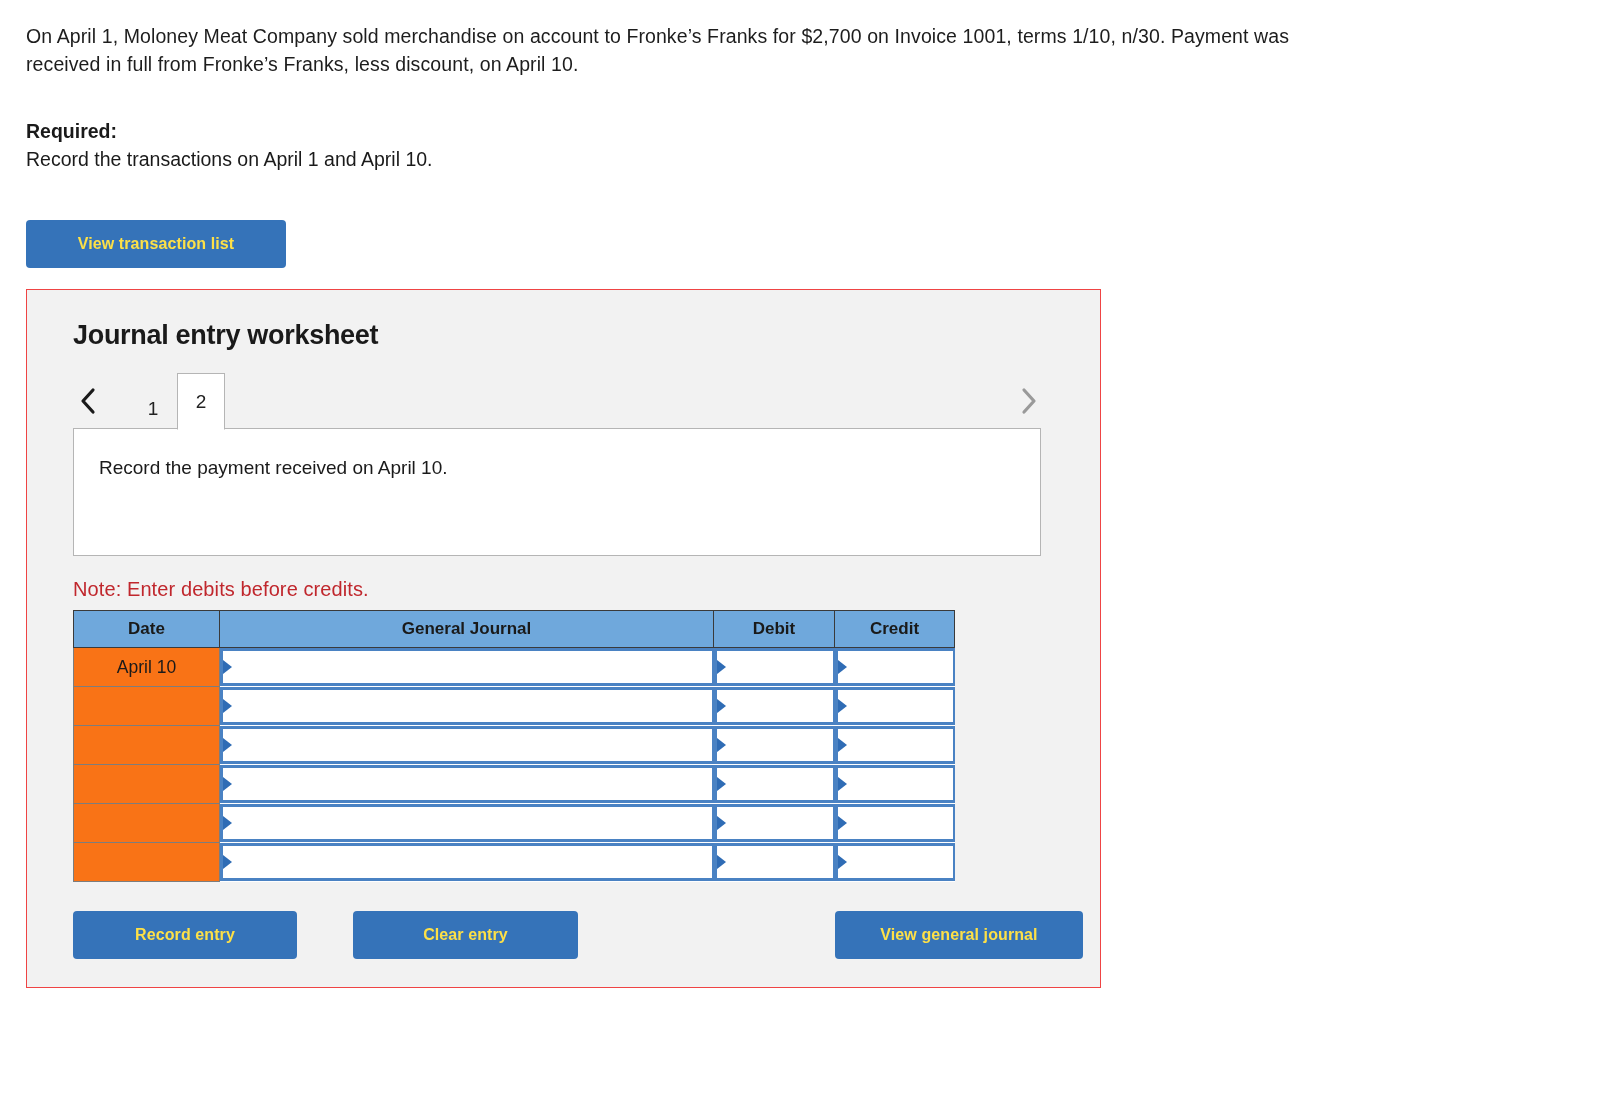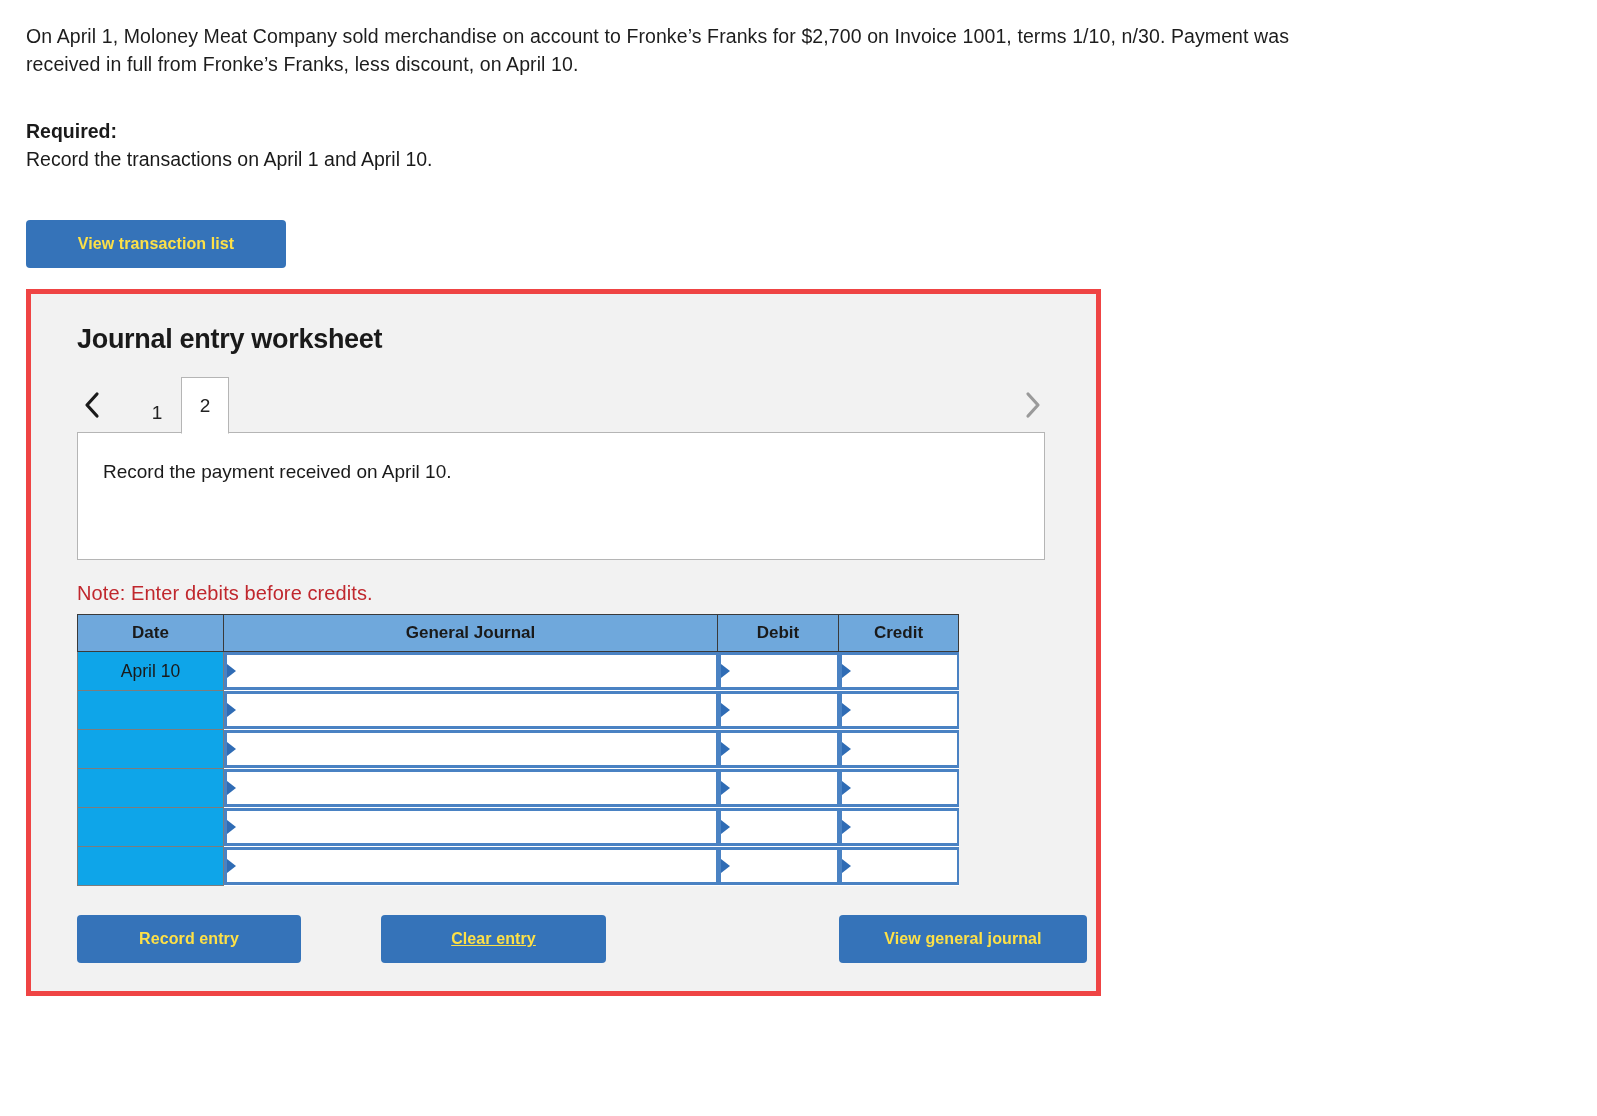--- a/index.html
+++ b/index.html
@@ -68,21 +68,21 @@
     width: 260px;
     height: 48px;
   }
 
   
   .worksheet {
     margin-top: 21px;
     width: 1075px;
     box-sizing: border-box;
     background: #f2f2f2;
-    border: 5px solid #ef4444;
+    border: 1px solid #ef4444;
     padding: 30px 0 28px 46px;
   }
 
   .worksheet-title {
     font-size: 27px;
     font-weight: bold;
     letter-spacing: -0.3px;
     color: #1a1a1a;
     margin: 0 0 22px 0;
   }
@@ -175,21 +175,21 @@
     font-weight: bold;
     color: #1a1a1a;
     text-align: center;
     padding: 0;
   }
   .jtable td {
     border: 1px solid #7d7d7d;
     height: 38px;
     padding: 0;
     vertical-align: middle;
-    background: #0ea5e9;
+    background: #f97316;
   }
   .col-date   { width: 146px; }
   .col-gj     { width: 494px; }
   .col-debit  { width: 121px; }
   .col-credit { width: 120px; }
 
   .date-cell {
     text-align: center;
     font-size: 17.5px;
     color: #1a1a1a;
@@ -225,21 +225,21 @@
   }
 
   
   .actions {
     margin-top: 29px;
     width: 982px;
     position: relative;
     height: 48px;
   }
   .btn-record   { position: absolute; left: 0px;   width: 224px; height: 48px; }
-  .btn-clear    { position: absolute; left: 304px; width: 225px; height: 48px; text-decoration: underline; }
+  .btn-clear    { position: absolute; left: 280px; width: 225px; height: 48px; }
   .btn-journal  { position: absolute; left: 762px; width: 248px; height: 48px; }
 </style>
 </head>
 <body>
 
 <div class="page">
 
   <div class="problem">
     <p>On April 1, Moloney Meat Company sold merchandise on account to Fronke’s Franks for $2,700 on Invoice 1001, terms 1/10, n/30. Payment was received in full from Fronke’s Franks, less discount, on April 10.</p>
   </div>

